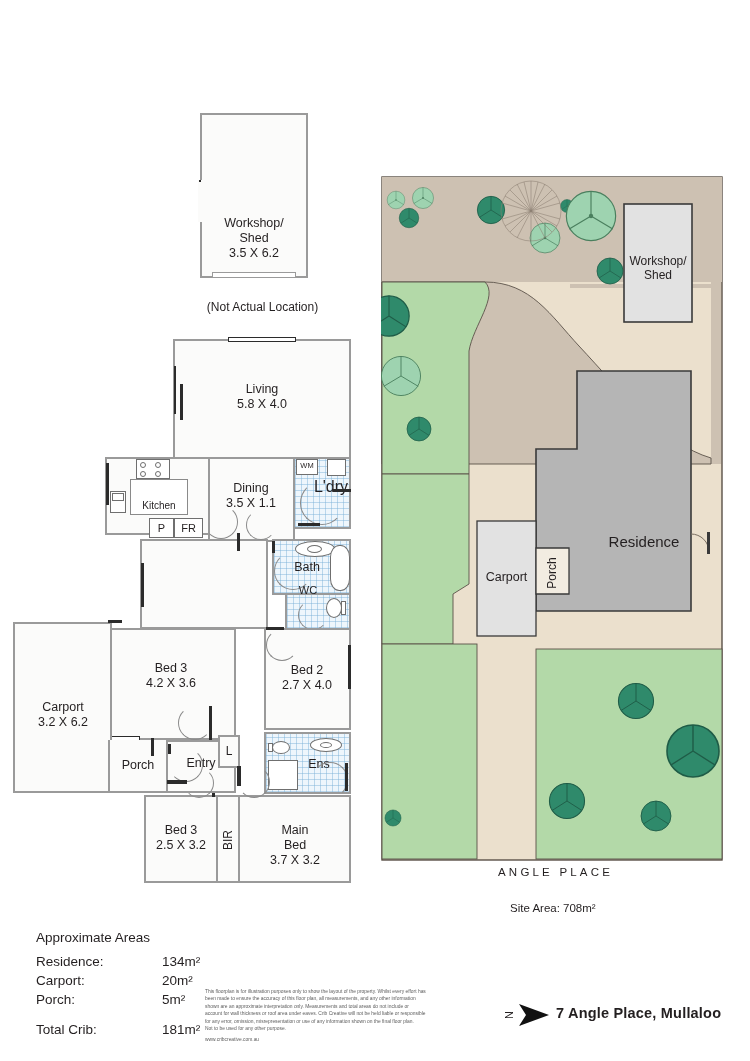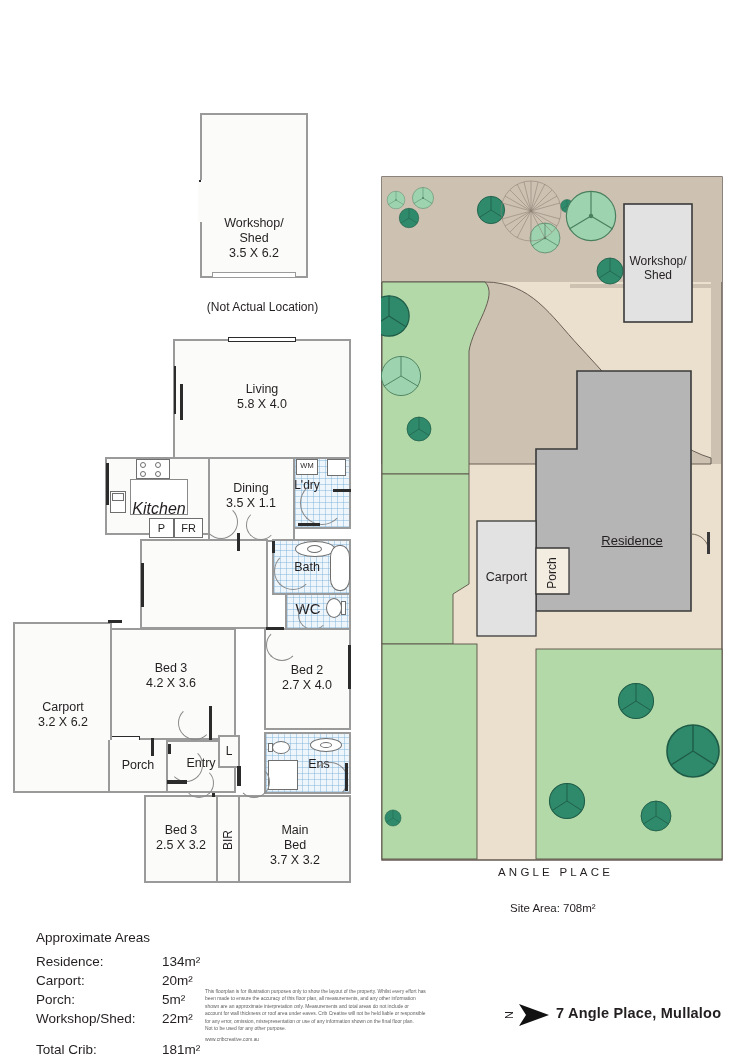--- a/index.html
+++ b/index.html
@@ -120,54 +120,54 @@
   <div class="wallbar" style="left:106px; top:463px; width:2.5px; height:42px;"></div>
 
   <div class="fx" style="left:130px; top:479px; width:58px; height:36px; border-color:#8a8a8a;"></div>
   <div class="fx" style="left:136px; top:459px; width:34px; height:20px;"></div>
   <div class="fx round" style="left:140px; top:462px; width:6px; height:6px;"></div>
   <div class="fx round" style="left:155px; top:462px; width:6px; height:6px;"></div>
   <div class="fx round" style="left:140px; top:471px; width:6px; height:6px;"></div>
   <div class="fx round" style="left:155px; top:471px; width:6px; height:6px;"></div>
   <div class="fx" style="left:110px; top:491px; width:16px; height:22px;"></div>
   <div class="fx" style="left:112px; top:493px; width:12px; height:8px;"></div>
-  <div class="label sm" style="left:122px; top:500px; width:74px; font-size:16px;font-style:italic;">Kitchen</div>
+  <div class="label sm" style="left:122px; top:500px; width:74px; font-size:10px;">Kitchen</div>
 
   <div class="fx" style="left:149px; top:518px; width:25px; height:20px;"></div>
   <div class="label xs" style="left:149px; top:522px; width:25px; font-size:11px;">P</div>
   <div class="fx" style="left:174px; top:518px; width:29px; height:20px;"></div>
   <div class="label xs" style="left:174px; top:522px; width:29px; font-size:11px;">FR</div>
 
   <div class="room" style="left:208px; top:457px; width:87px; height:85px;"></div>
   <div class="label" style="left:205px; top:481px; width:92px;">
     <span>Dining</span>
     <span class="dim">3.5 X 1.1</span>
   </div>
 
   <div class="wet" style="left:293px; top:457px; width:58px; height:72px;"></div>
   <div class="fx" style="left:296px; top:459px; width:22px; height:16px;"></div>
   <div class="label xs" style="left:296px; top:462px; width:22px; font-size:7.5px;">WM</div>
   <div class="fx" style="left:327px; top:459px; width:19px; height:17px;"></div>
-  <div class="label sm" style="left:280px; top:478px; width:54px; font-size:12px;">L'dry</div>
+  <div class="label sm" style="left:304px; top:478px; width:54px; font-size:16px;">L'dry</div>
   <div class="swing" style="left:300px; top:481px; width:44px; height:44px; border-color:transparent; border-left-color:#8a8a8a; border-bottom-color:#8a8a8a;"></div>
   <div class="wallbar" style="left:298px; top:523px; width:22px; height:3px;"></div>
   <div class="wallbar" style="left:333px; top:489px; width:18px; height:3px;"></div>
 
   <div class="wet" style="left:272px; top:539px; width:79px; height:56px;"></div>
   <div class="fx oval" style="left:295px; top:541px; width:40px; height:16px;"></div>
   <div class="fx oval" style="left:307px; top:545px; width:15px; height:8px;"></div>
   <div class="fx tub" style="left:330px; top:545px; width:20px; height:46px;"></div>
   <div class="label sm" style="left:278px; top:560px; width:58px; font-size:12.5px;">Bath</div>
   <div class="swing" style="left:274px; top:552px; width:38px; height:38px; border-color:transparent; border-left-color:#8a8a8a; border-bottom-color:#8a8a8a;"></div>
   <div class="wallbar" style="left:272px; top:541px; width:3px; height:12px;"></div>
 
   <div class="wet" style="left:285px; top:593px; width:66px; height:37px;"></div>
   <div class="fx round" style="left:326px; top:598px; width:16px; height:20px;"></div>
   <div class="fx" style="left:341px; top:601px; width:5px; height:14px;"></div>
-  <div class="label sm" style="left:288px; top:600px; width:40px; font-size:15px;">WC</div>
+  <div class="label sm" style="left:288px; top:584px; width:40px; font-size:11px;">WC</div>
   <div class="swing" style="left:298px; top:600px; width:30px; height:30px; border-color:transparent; border-left-color:#8a8a8a; border-bottom-color:#8a8a8a;"></div>
 
   <div class="room" style="left:140px; top:539px; width:128px; height:90px;"></div>
   <div class="wallbar" style="left:141px; top:563px; width:2.5px; height:44px;"></div>
   <div class="swing" style="left:204px; top:505px; width:34px; height:34px; border-color:transparent; border-right-color:#8a8a8a; border-bottom-color:#8a8a8a;"></div>
   <div class="wallbar" style="left:237px; top:533px; width:3px; height:18px;"></div>
   <div class="swing" style="left:246px; top:510px; width:30px; height:30px; border-color:transparent; border-left-color:#8a8a8a; border-bottom-color:#8a8a8a;"></div>
 
   <div class="room" style="left:108px; top:628px; width:128px; height:112px;"></div>
   <div class="win" style="left:106px; top:687px; width:5px; height:1px;"></div>
@@ -335,21 +335,21 @@
           <use href="#treeDark"></use>
         </g>
       <g transform="translate(186,625) scale(1.35)">
           <use href="#treeDark"></use>
         </g>
       <g transform="translate(275,640) scale(1.15)">
           <use href="#treeDark"></use>
         </g>
     </svg>
 
-    <div class="label" style="left:196px; top:357px; width:110px; font-size:13px;text-decoration:underline;">Residence</div>
+    <div class="label" style="left:208px; top:357px; width:110px; font-size:15px;">Residence</div>
     <div class="label" style="left:96px; top:394px; width:59px; font-size:12.5px;">Carport</div>
     <div class="label" style="left:145px; top:390px; width:52px; font-size:12px; transform:rotate(-90deg);">Porch</div>
     <div class="label" style="left:243px; top:78px; width:68px; font-size:12px;">
       <span>Workshop/</span>
       <span class="dim">Shed</span>
     </div>
   </div>
 
   <div class="street">ANGLE PLACE</div>
   <div class="sitearea">Site Area: 708m²</div>
@@ -360,24 +360,20 @@
       <span>Residence:</span>
       <span class="aval">134m²</span>
     </div>
     <div class="arow">
       <span>Carport:</span>
       <span class="aval">20m²</span>
     </div>
     <div class="arow">
       <span>Porch:</span>
       <span class="aval">5m²</span>
-    </div>
-    <div class="arow">
-      <span>Workshop/Shed:</span>
-      <span class="aval">22m²</span>
     </div>
     <div class="arow gap">
       <span>Total Crib:</span>
       <span class="aval">181m²</span>
     </div>
   </div>
 
   <div class="disclaimer">
     <div>This floorplan is for illustration purposes only to show the layout of the property. Whilst every effort has</div>
     <div>been made to ensure the accuracy of this floor plan, all measurements, and any other information</div>

